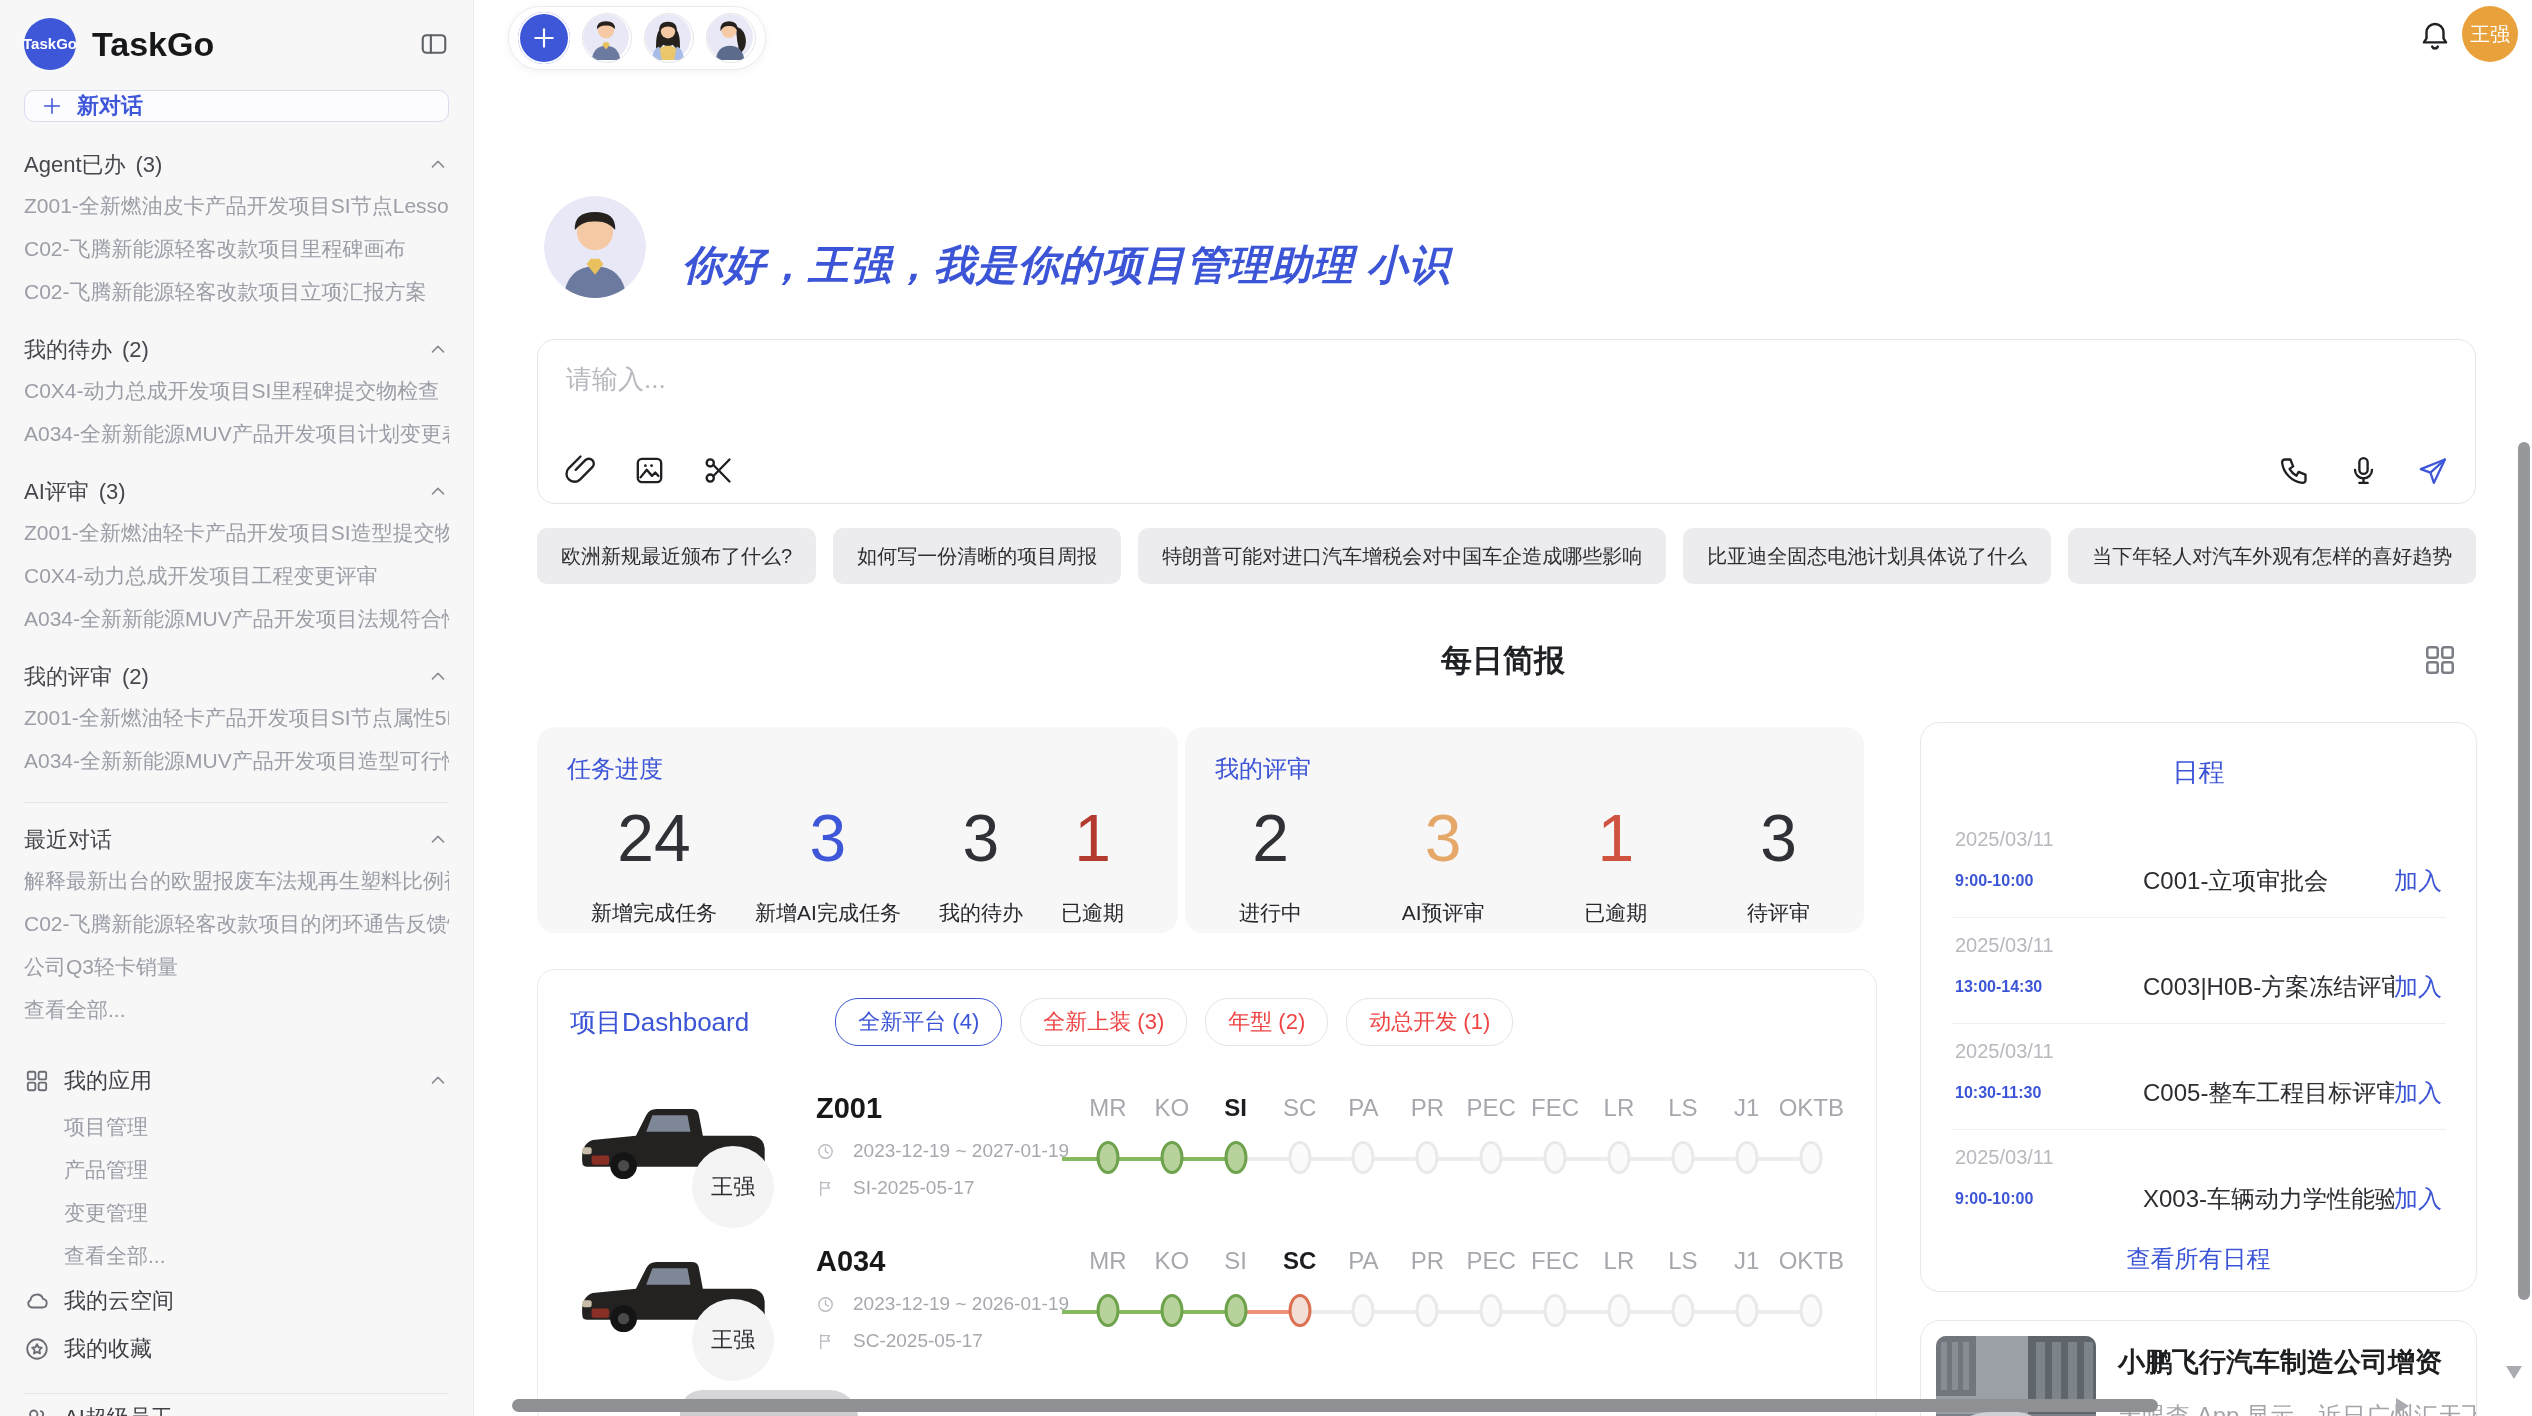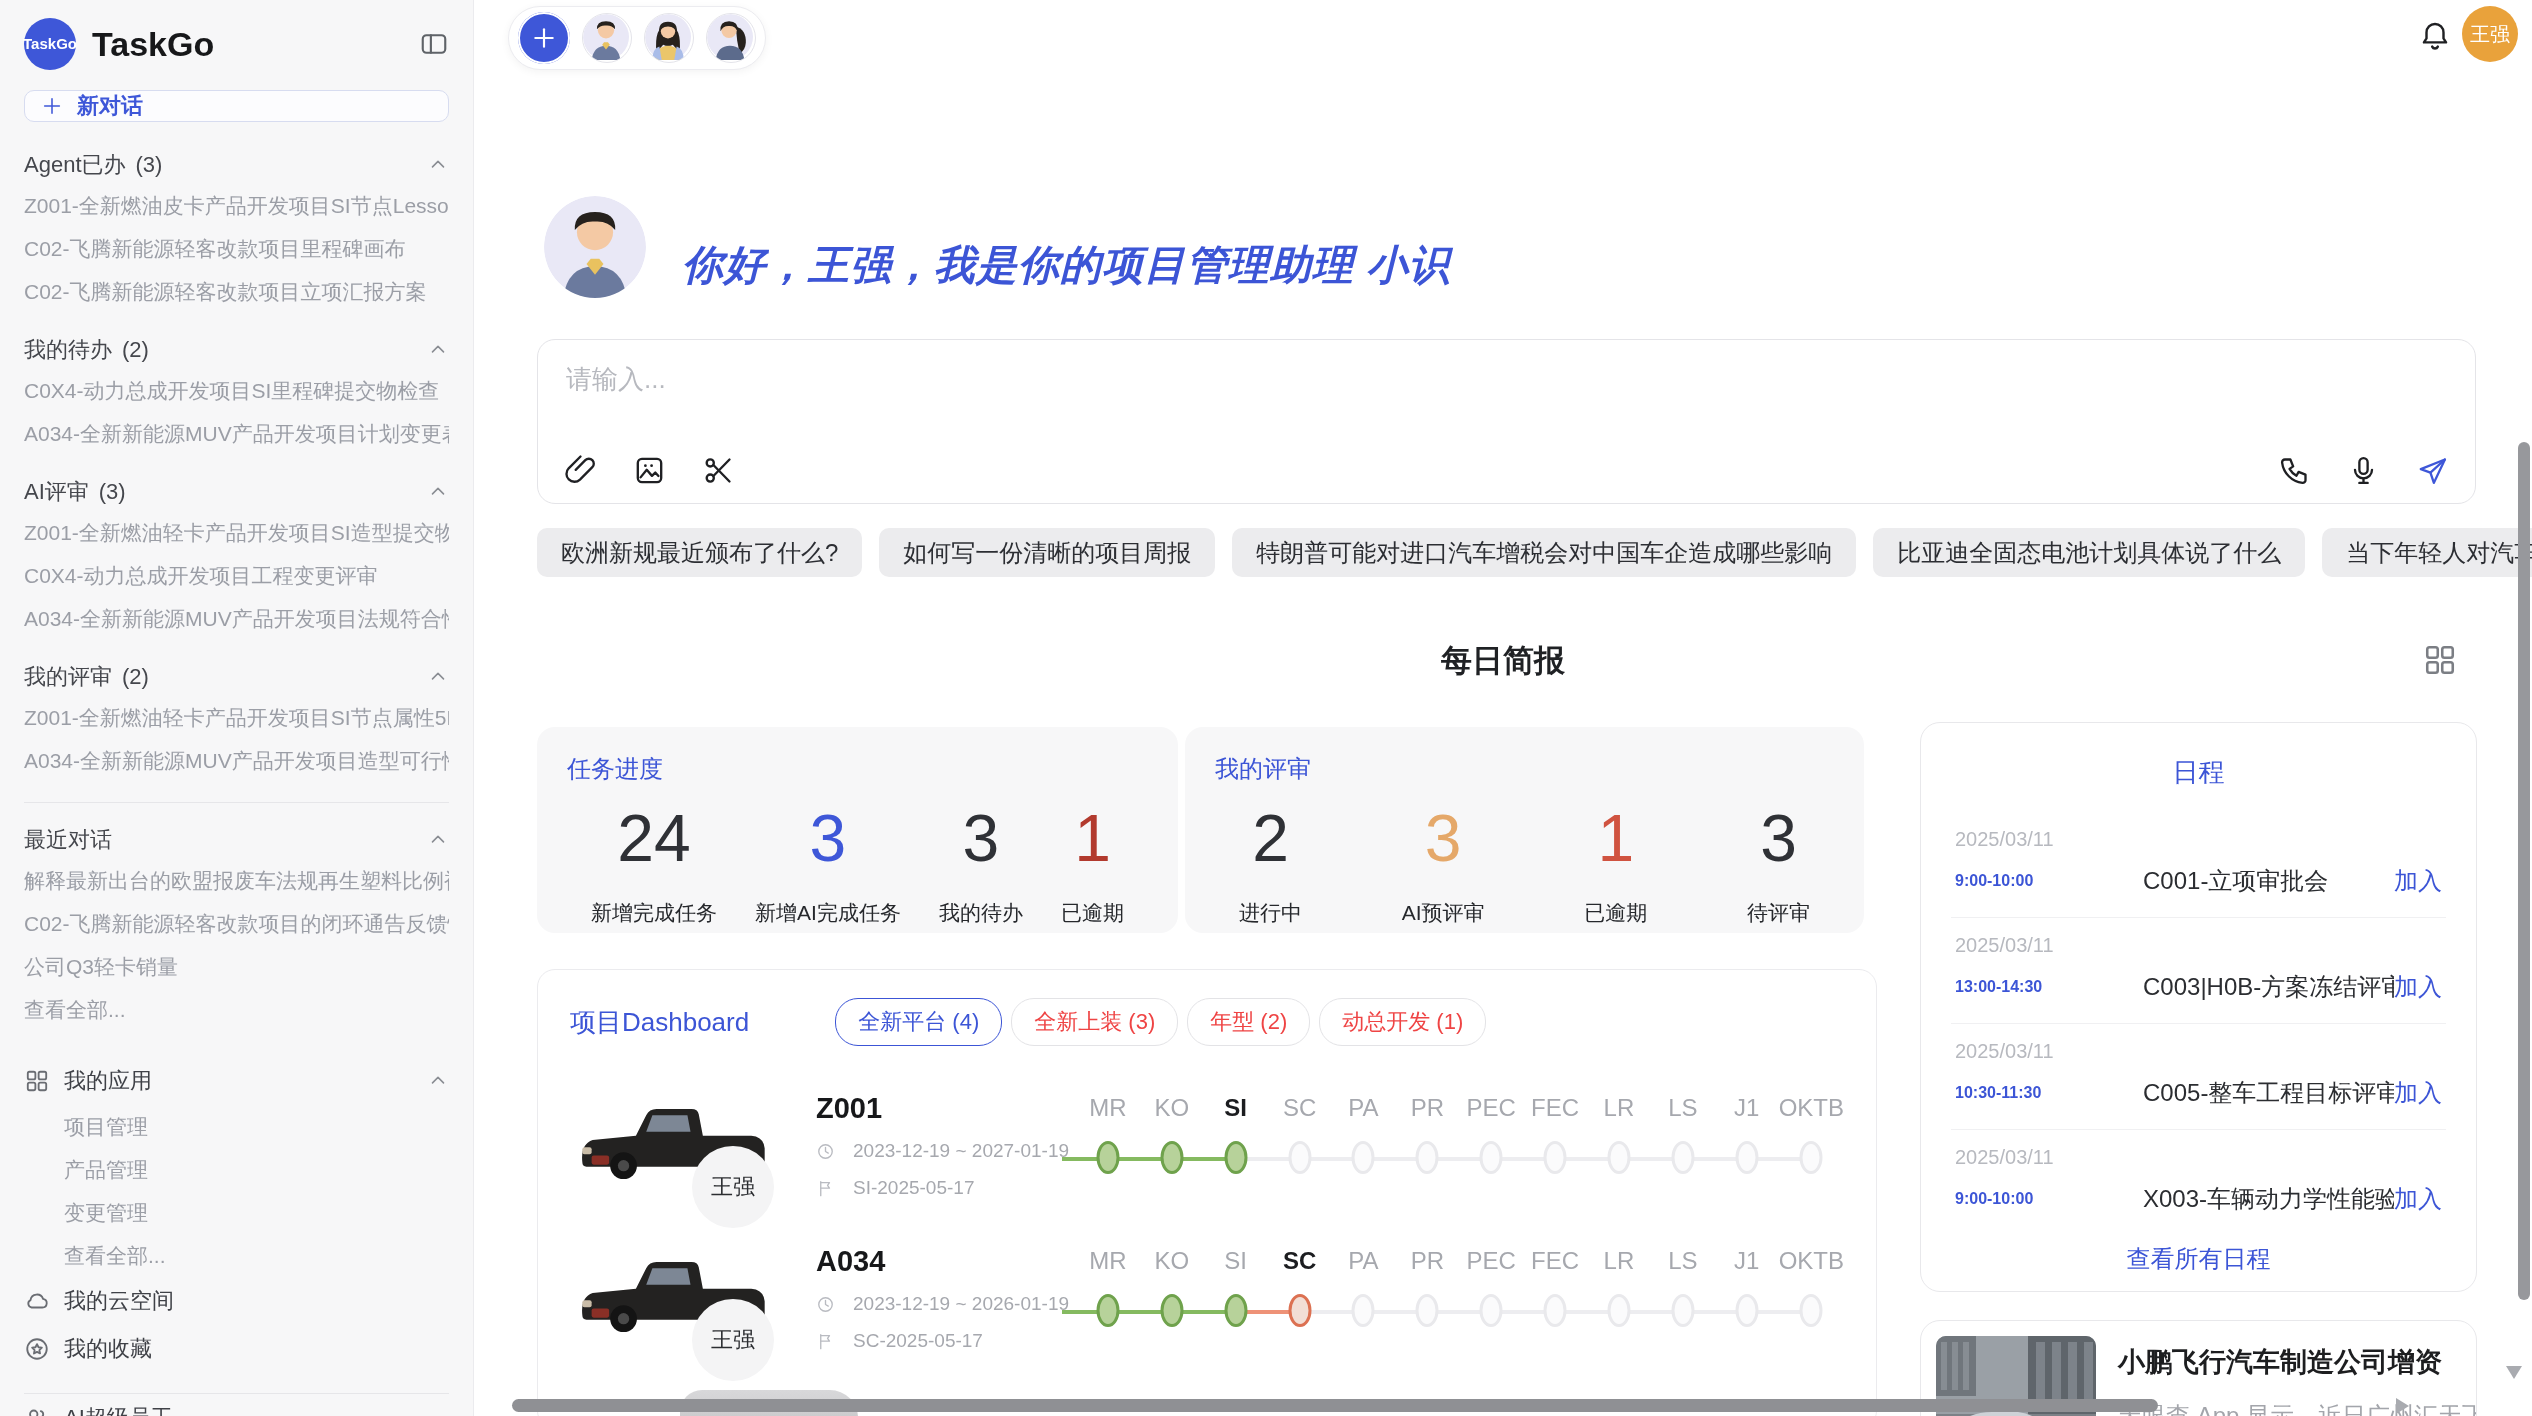--- a/index.html
+++ b/index.html
@@ -51,22 +51,22 @@
   .composer textarea{border:none;outline:none;resize:none;width:100%;height:62px;font-size:26px;
     font-family:inherit;color:#303133;background:transparent}
   .composer textarea::placeholder{color:#b7b9bf}
   .composer-tools{position:absolute;left:26px;right:26px;bottom:16px;display:flex;align-items:center}
   .ct-left{display:flex;align-items:center;gap:36px}
   .ct-right{display:flex;align-items:center;gap:36px;margin-left:auto}
   .tool-btn{width:33px;height:33px;color:#1f2023;cursor:pointer}
   .tool-btn.send{color:#3e57d8}
 
   .chips{position:absolute;left:63px;top:528px;width:1939px;display:flex;gap:17px}
-  .chip{height:49px;background:#ececee;border-radius:10px;display:flex;align-items:center;padding:0 24px;
-    font-size:24px;color:#2c2e33;white-space:nowrap;cursor:pointer}
+  .chip{height:56px;background:#ececee;border-radius:10px;display:flex;align-items:center;padding:0 24px;
+    font-size:20px;color:#2c2e33;white-space:nowrap;cursor:pointer}
 
   .briefing-title{position:absolute;left:0;top:640px;width:2058px;text-align:center;font-size:31px;font-weight:700;color:#1f2124}
   .briefing-grid-btn{position:absolute;left:1948px;top:642px;width:36px;height:36px;color:#7b7e84;cursor:pointer}
 
   .stats-row{position:absolute;left:63px;top:727px;display:flex;gap:7px}
   .stat-card{position:relative;height:206px;background:#f7f7f8;border-radius:18px;box-sizing:border-box;padding:26px 30px}
   .stats-row > div.stat-card:nth-of-type(1){width:641px}
   .stats-row > div.stat-card:nth-of-type(2){width:679px}
   .card-title{font-size:24px;color:#3c55d6}
   .stats{display:flex;justify-content:space-between;padding:0 24px;margin-top:20px}
@@ -546,21 +546,21 @@
               <div class="stat-num" style="color: rgb(47, 49, 54);">3</div>
               <div class="stat-label">待评审</div>
             </div>
         </div>
       </div>
     </div>
 
   <div class="dash-card">
     <div class="dash-head">
       <div class="dash-title">项目Dashboard</div>
-      <div style="display:flex;gap:9px">
+      <div style="display:flex;gap:18px">
 
       <div class="pill active">全新平台 (4)</div>
           <div class="pill">全新上装 (3)</div>
           <div class="pill">年型 (2)</div>
           <div class="pill">动总开发 (1)</div>
         </div>
     </div>
 
     <div>
 

